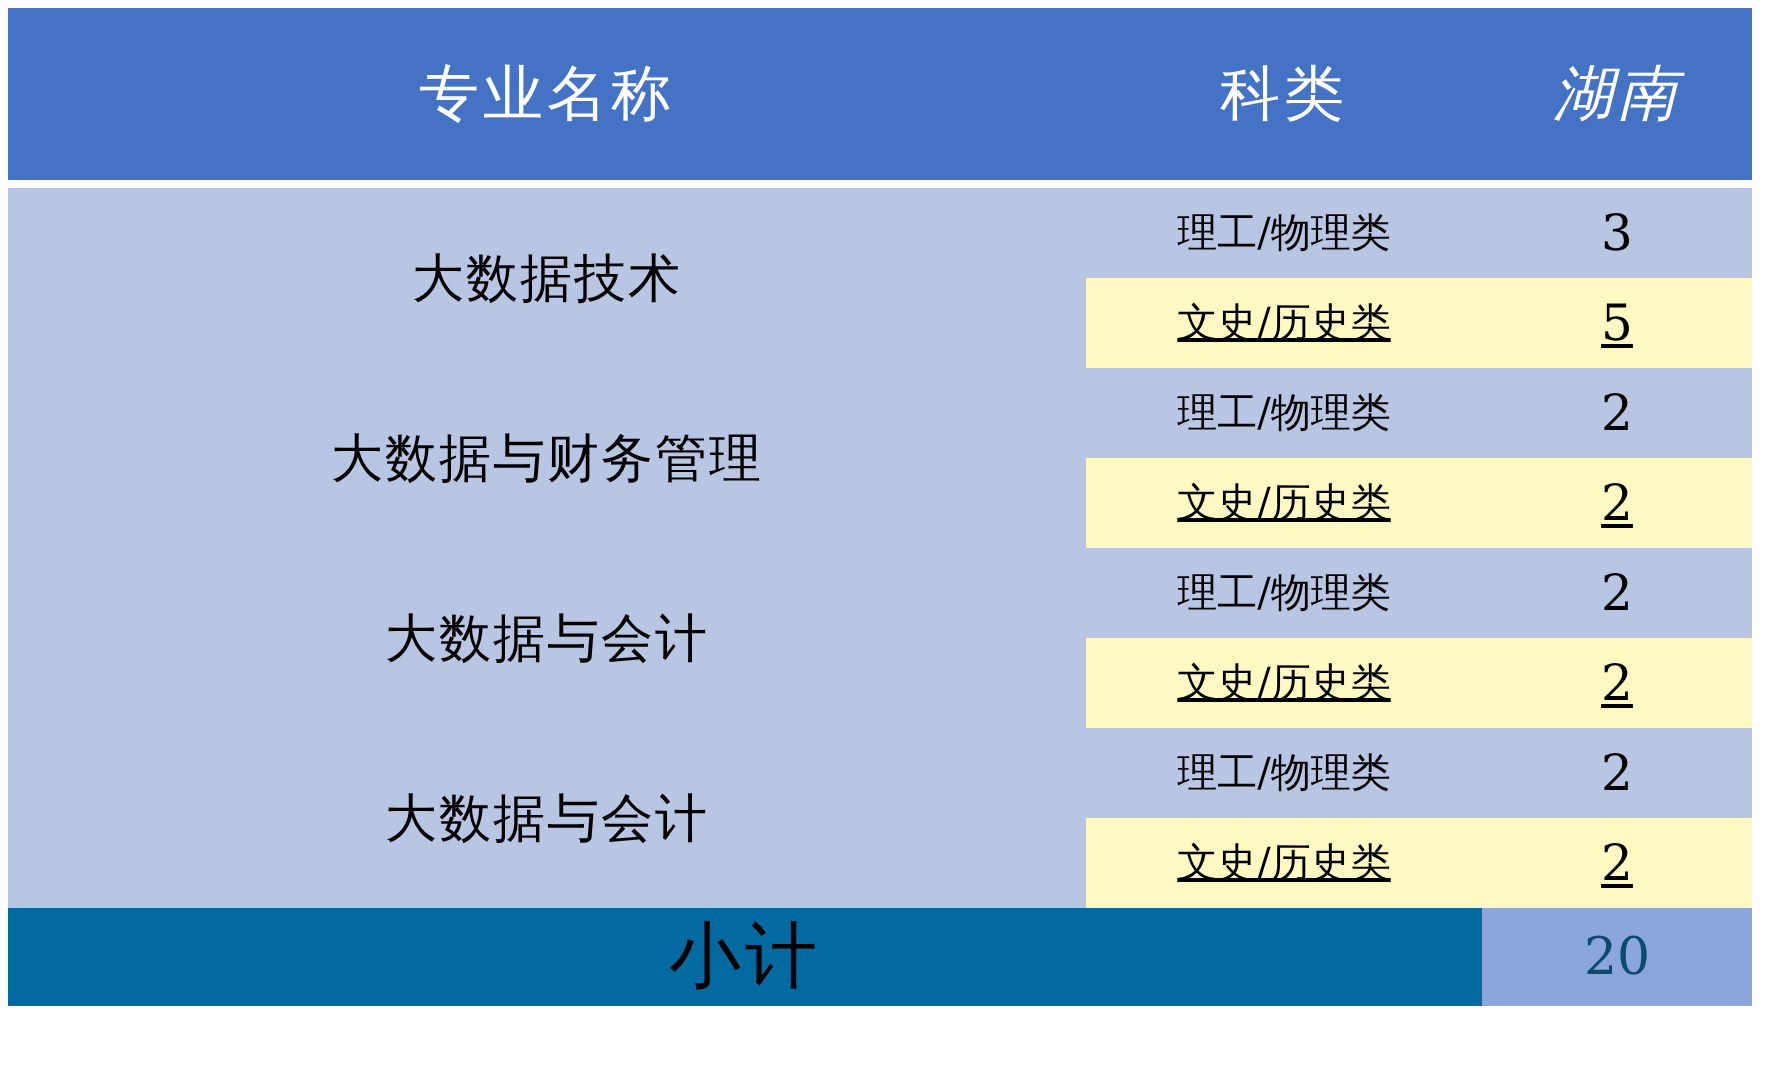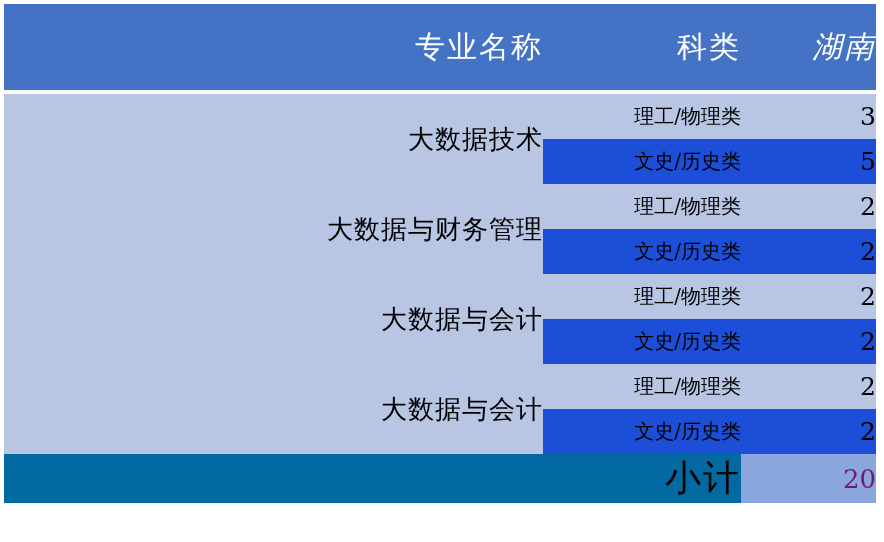--- a/index.html
+++ b/index.html
@@ -28,21 +28,21 @@
     width: 872px;
     table-layout: fixed;
   }
 
   table.enroll-table td,
   table.enroll-table th {
     padding: 0;
     margin: 0;
     border: 0;
     vertical-align: middle;
-    text-align: right;
+    text-align: center;
     font-weight: normal;
   }
 
   
   col.c-major  { width: 539px; }
   col.c-cat    { width: 198px; }
   col.c-prov   { width: 135px; }
 
   
   .hdr-cell {
@@ -85,34 +85,34 @@
 
   .val-cell {
     color: #000000;
     font-size: 25px;
     text-align: center;
     height: 45px;
   }
 
   
   .shade-dark  { background: #b8c6e3; }
-  .shade-light { background: #1d4ed8; }
+  .shade-light { background: #fef9c3; text-decoration: underline; }
 
   
   .total-label {
     background: #0369a1;
     color: #000000;
     font-size: 36px;
     height: 48px;
     letter-spacing: 2px;
     border-right: 3px solid #ffffff;
   }
   .total-value {
     background: #8ba5dd;
-    color: #701a75;
+    color: #0c4a6e;
     font-size: 26px;
     height: 48px;
     text-align: center;
   }
 </style>
 </head>
 <body>
 
 <div id="table-wrap">
   <table class="enroll-table">

